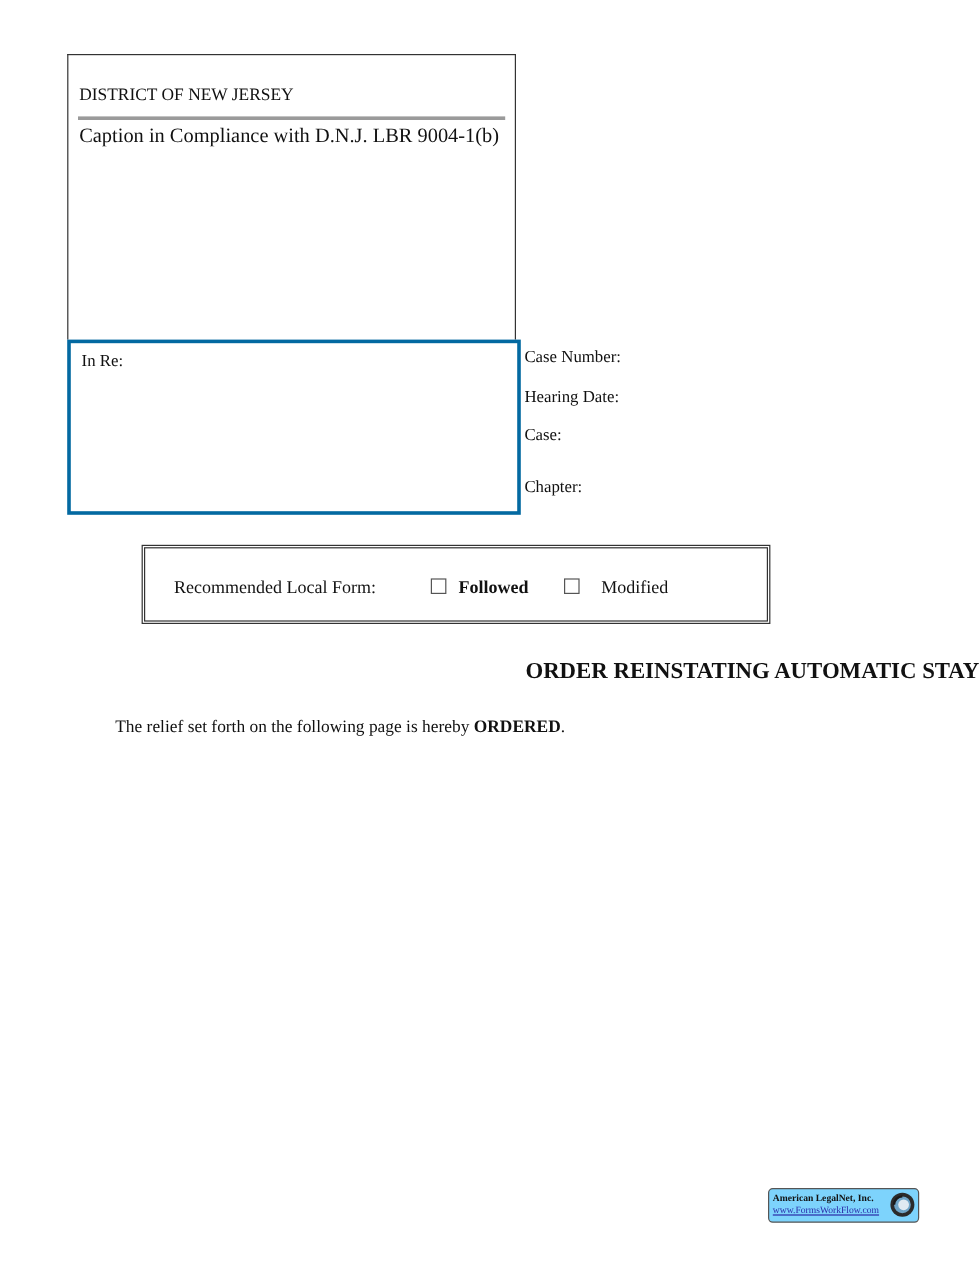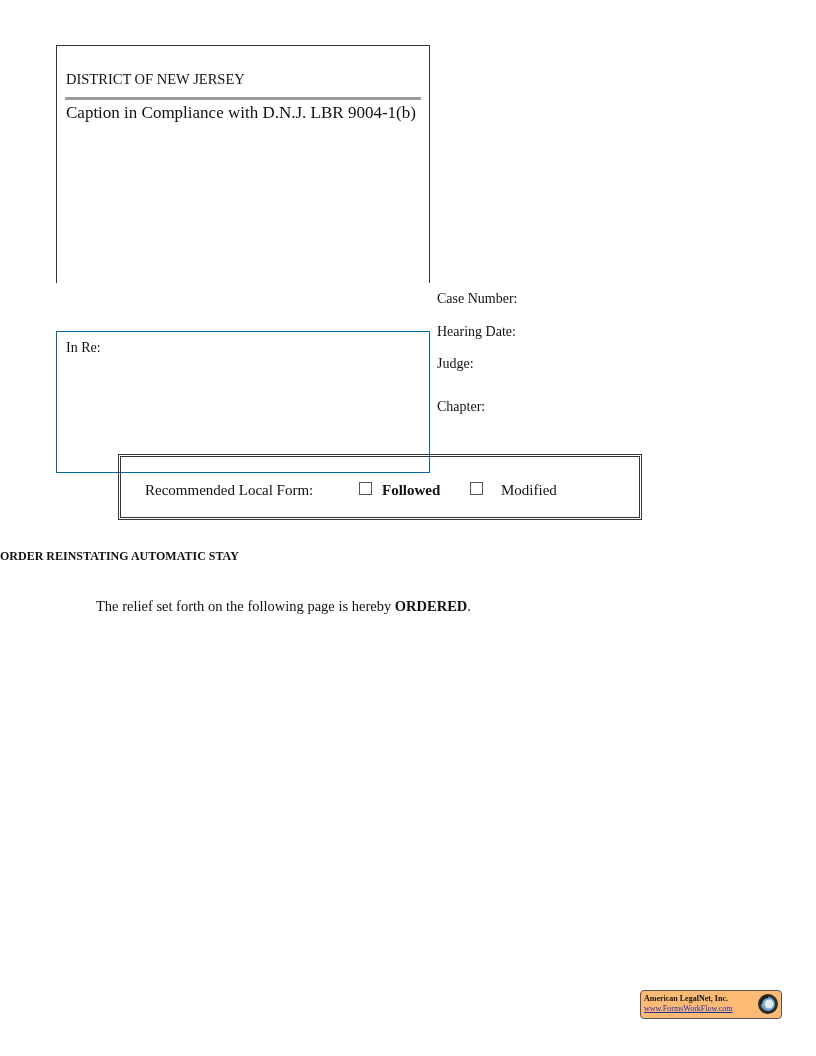--- a/index.html
+++ b/index.html
@@ -12,64 +12,64 @@
                    border: 1px solid #333; border-bottom: none; box-sizing: content-box; }
     .court-line { position: absolute; left: 9px; font-size: 14.5px; line-height: 17px; white-space: nowrap; }
     .court-1 { top: 8px; }
     .court-2 { top: 25px; }
     .divider { position: absolute; left: 8px; top: 51px; width: 356px; height: 0;
                border-top: 3px solid #9a9a9a; }
     .compliance { position: absolute; left: 9px; top: 57px; font-size: 17px; font-weight: normal; white-space: nowrap; }
 
     
     .inre-box { left: 56px; top: 283px; width: 372px; height: 140px;
-                border: 1px solid #0369a1; box-sizing: content-box; margin-top: 48px; }
+                border: 3px solid #0369a1; box-sizing: content-box; }
     .inre-label { position: absolute; left: 9px; top: 8px; font-size: 14px; }
 
     .case-field { left: 437px; font-size: 14px; white-space: nowrap; }
 
     
     .rlf-box { left: 118px; top: 454px; width: 518px; height: 60px;
                border: 3px double #333; }
     .rlf-label { position: absolute; left: 24px; top: 25px; font-size: 15px; white-space: nowrap; }
     .checkbox { position: absolute; width: 11px; height: 11px; border: 1.5px solid #555; background: #fff; top: 25px; }
     .cb-followed { left: 238px; }
     .cb-modified { left: 349px; }
     .opt-label { position: absolute; top: 25px; font-size: 15px; white-space: nowrap; }
     .opt-followed { left: 261px; font-weight: bold; }
     .opt-modified { left: 380px; }
 
-    .title { left: 0; width: 816px; top: 549px; text-align: left; font-size: 12px; font-weight: bold; }
+    .title { left: 0; width: 816px; top: 549px; text-align: right; font-size: 19px; font-weight: bold; }
     .title span { position: relative; left: 0px; }
     .body-text { left: 96px; top: 598px; font-size: 14.5px; white-space: nowrap; }
     .body-text b { font-weight: bold; }
 
     
     .badge { left: 640px; top: 990px; width: 124px; height: 27px;
-             border: 1px solid #555; border-radius: 4px; background: #fdba74; padding-left: 16px; }
+             border: 1px solid #555; border-radius: 4px; background: #7dd3fc; }
     .badge-name { position: absolute; left: 3px; top: 3px; font-size: 8px; font-weight: bold; white-space: nowrap; }
     .badge-url { position: absolute; left: 3px; top: 13px; font-size: 8px; color: #2a2aa8; text-decoration: underline; white-space: nowrap; }
     .badge-logo { position: absolute; right: 2px; top: 2px; width: 22px; height: 22px; }
   </style>
 </head>
 <body>
 
 <div class="abs caption-top">
   <div class="court-line court-2">DISTRICT OF NEW JERSEY</div>
   <div class="divider"></div>
   <div class="compliance">Caption in Compliance with D.N.J. LBR 9004-1(b)</div>
 </div>
 
 <div class="abs inre-box">
   <div class="inre-label">In Re:</div>
 </div>
 
 <div class="abs case-field" style="top:291px;">Case Number:</div>
 <div class="abs case-field" style="top:324px;">Hearing Date:</div>
-<div class="abs case-field" style="top:356px;">Judge:</div>
+<div class="abs case-field" style="top:356px;">Case:</div>
 <div class="abs case-field" style="top:389px;margin-top:10px;">Chapter:</div>
 
 <div class="abs rlf-box">
   <div class="rlf-label">Recommended Local Form:</div>
   <div class="checkbox cb-followed"></div>
   <div class="opt-label opt-followed">Followed</div>
   <div class="checkbox cb-modified"></div>
   <div class="opt-label opt-modified">Modified</div>
 </div>
 

